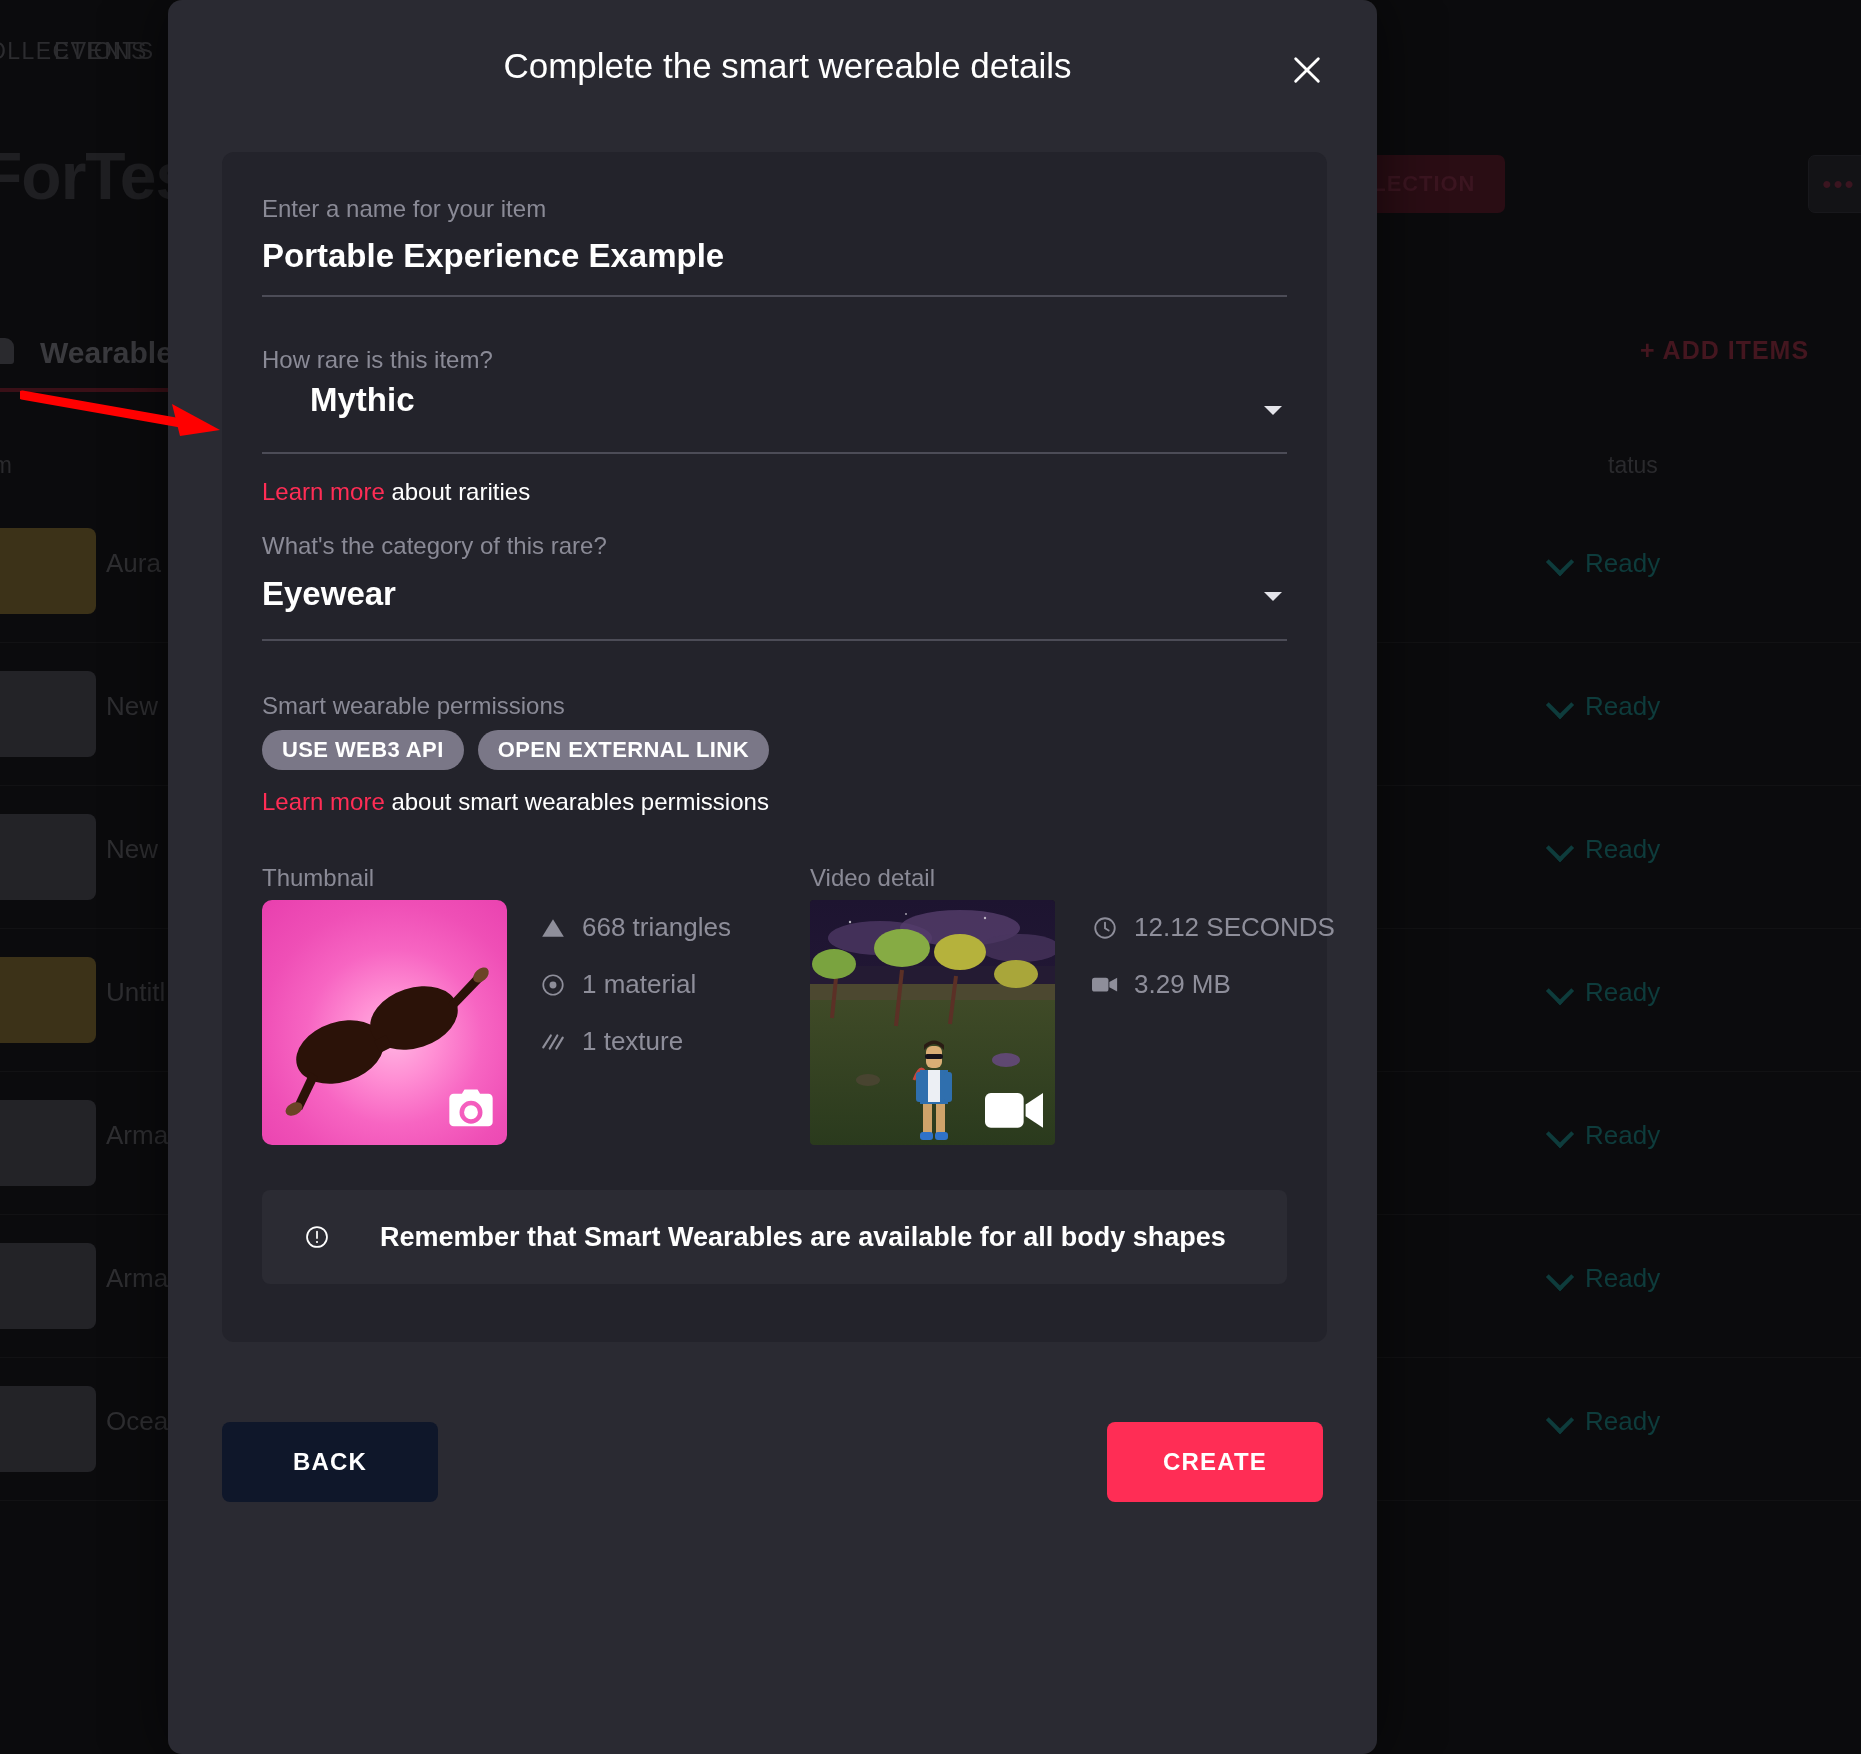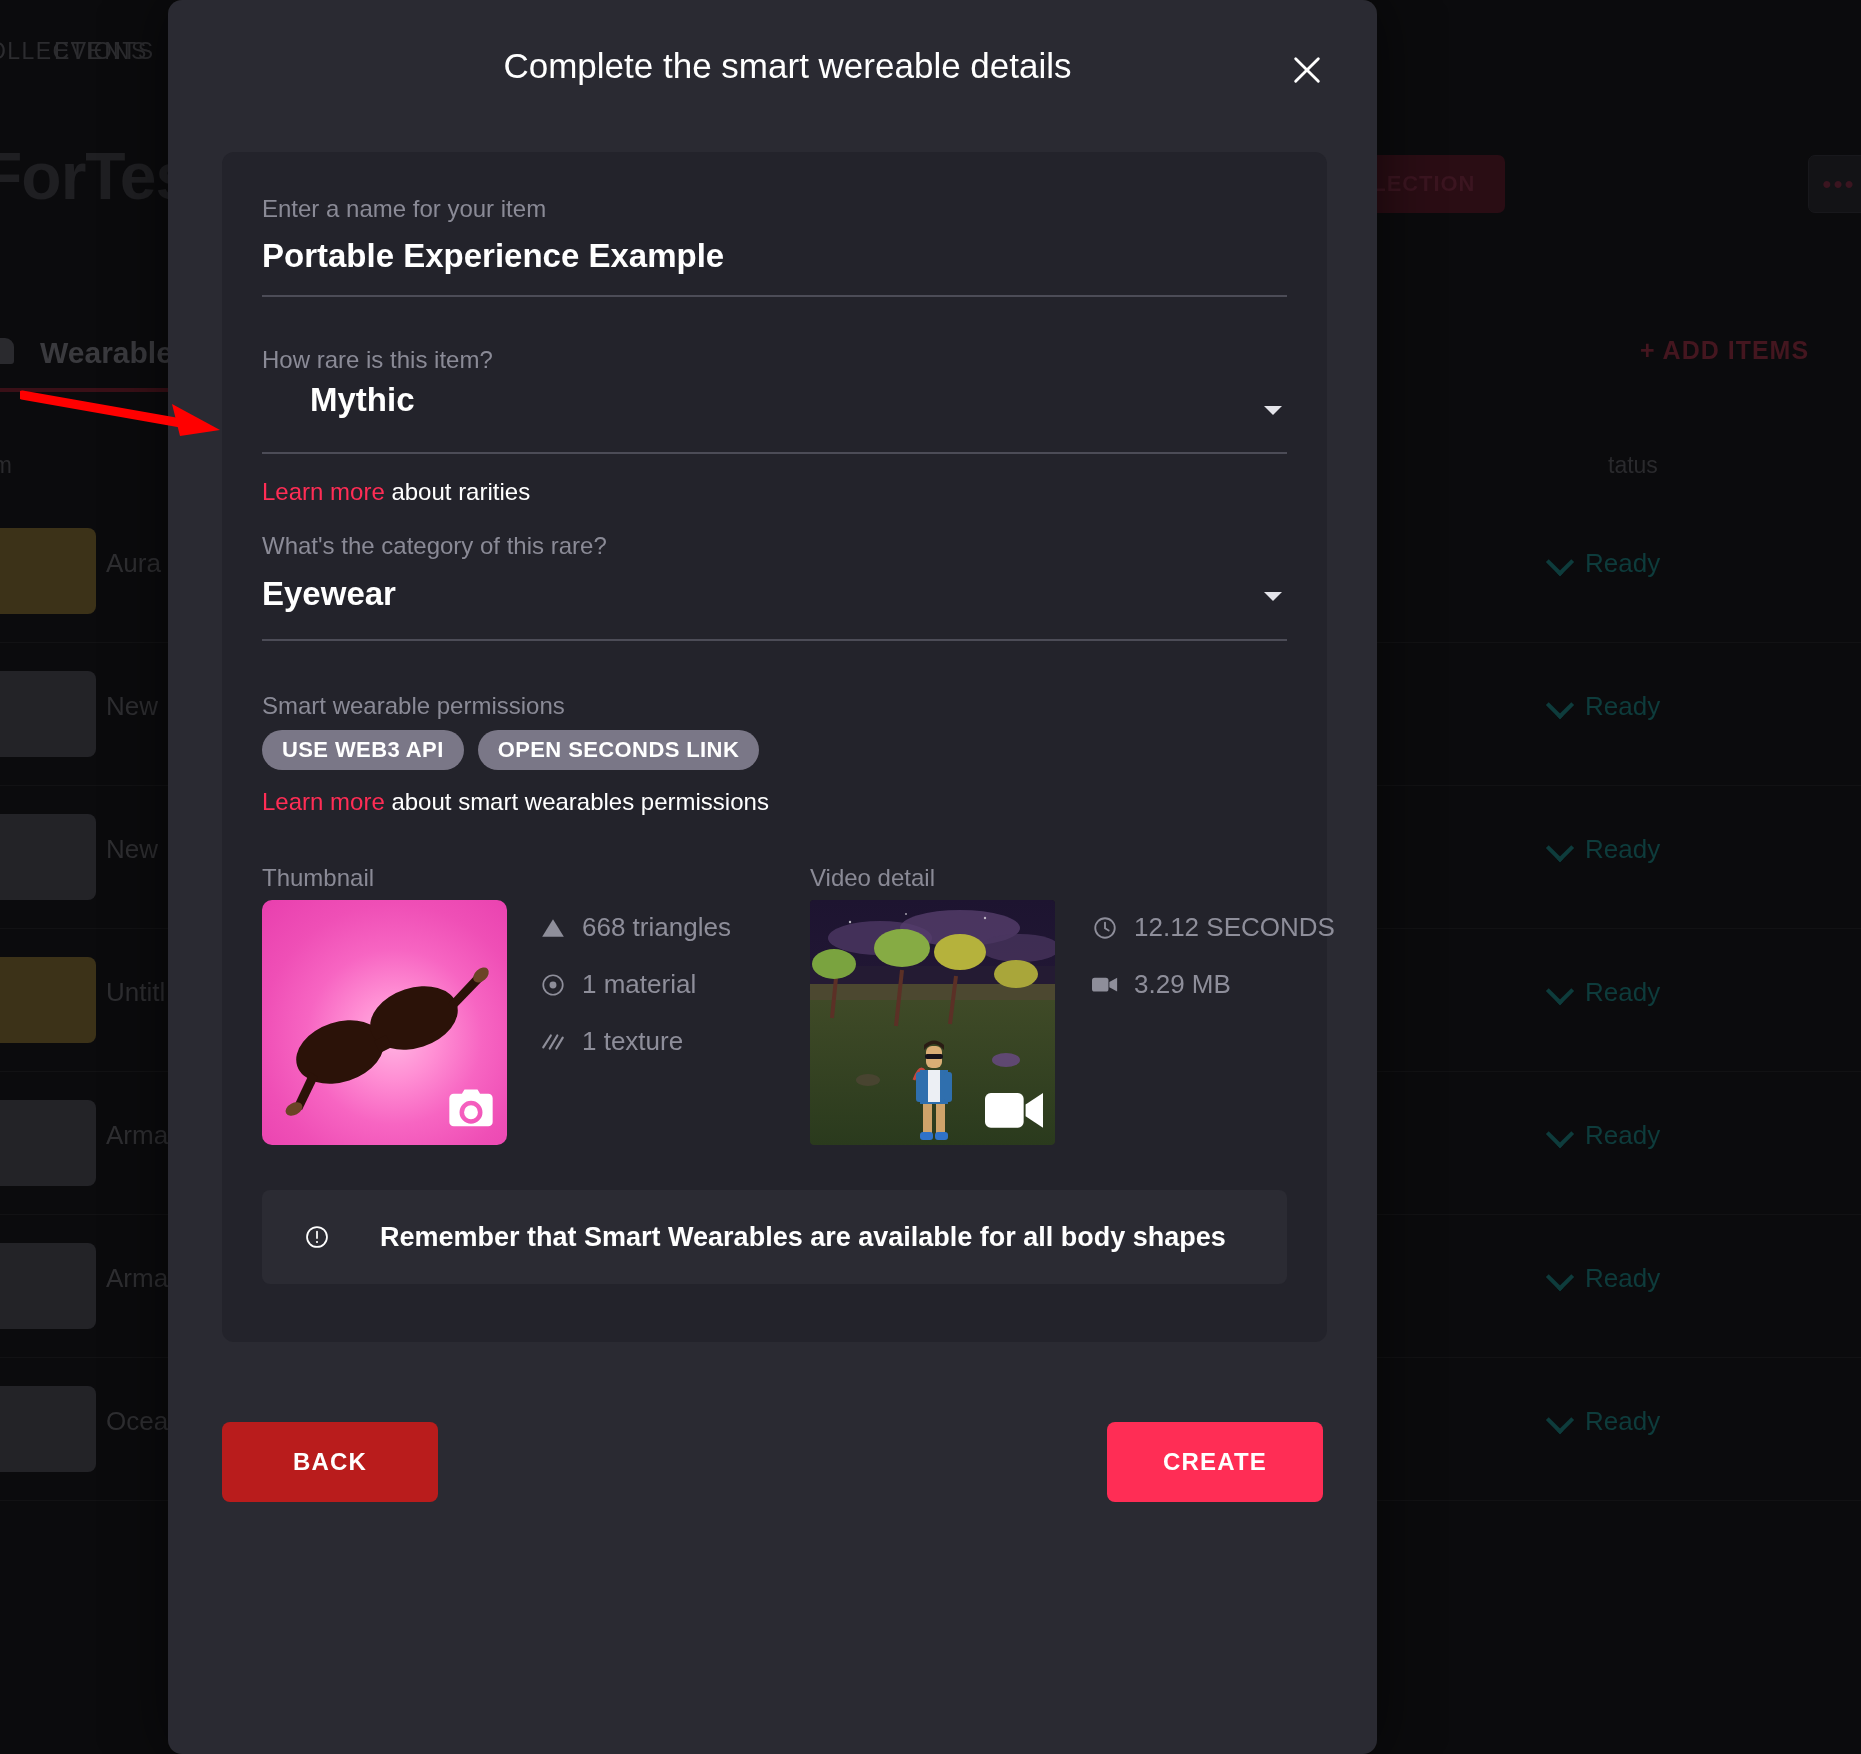--- a/index.html
+++ b/index.html
@@ -200,21 +200,21 @@
     position: absolute; left: 40px; top: 1038px;
     width: 1025px; height: 94px;
     background: #2b2b33; border-radius: 8px;
     display: flex; align-items: center; gap: 18px; padding-left: 42px;
   }
   .notice-text { color: #ffffff; font-size: 27px; font-weight: 600; margin-left: 32px; }
 
   .btn-back {
     position: absolute; left: 54px; top: 1422px;
     width: 216px; height: 80px; border-radius: 8px;
-    background: #b91c1c; color: #ffffff;
+    background: #0f172a; color: #ffffff;
     display: flex; align-items: center; justify-content: center;
     font-size: 24px; font-weight: 700; letter-spacing: 1.2px; cursor: pointer;
   }
   .btn-create {
     position: absolute; left: 939px; top: 1422px;
     width: 216px; height: 80px; border-radius: 8px;
     background: #ff2d55; color: #ffffff;
     display: flex; align-items: center; justify-content: center;
     font-size: 24px; font-weight: 700; letter-spacing: 1.2px; cursor: pointer;
   }
@@ -317,21 +317,21 @@
       </div>
 
       <div class="field-label f-cat-label">What's the category of this rare?</div>
       <div class="field-value f-cat-value">Eyewear</div>
       <div class="caret f-cat-caret"></div>
       <div class="field-underline f-cat-line"></div>
 
       <div class="field-label f-perm-label">Smart wearable permissions</div>
       <div class="chips" id="perm-chips">
           <div class="chip">USE WEB3 API</div>
-          <div class="chip">OPEN SECONDS LINK</div>
+          <div class="chip">OPEN EXTERNAL LINK</div>
         </div>
       <div class="learn-line f-perm-learn">
         <span class="learn-link">Learn more</span><span> about smart wearables permissions</span>
       </div>
 
       <div class="media-label thumb-label">Thumbnail</div>
       <div class="thumb-box">
         <svg class="glasses" viewBox="0 0 245 245">
           <g fill="#2b1208">
             <ellipse cx="78" cy="152" rx="45" ry="30" transform="rotate(-18 78 152)"></ellipse>

